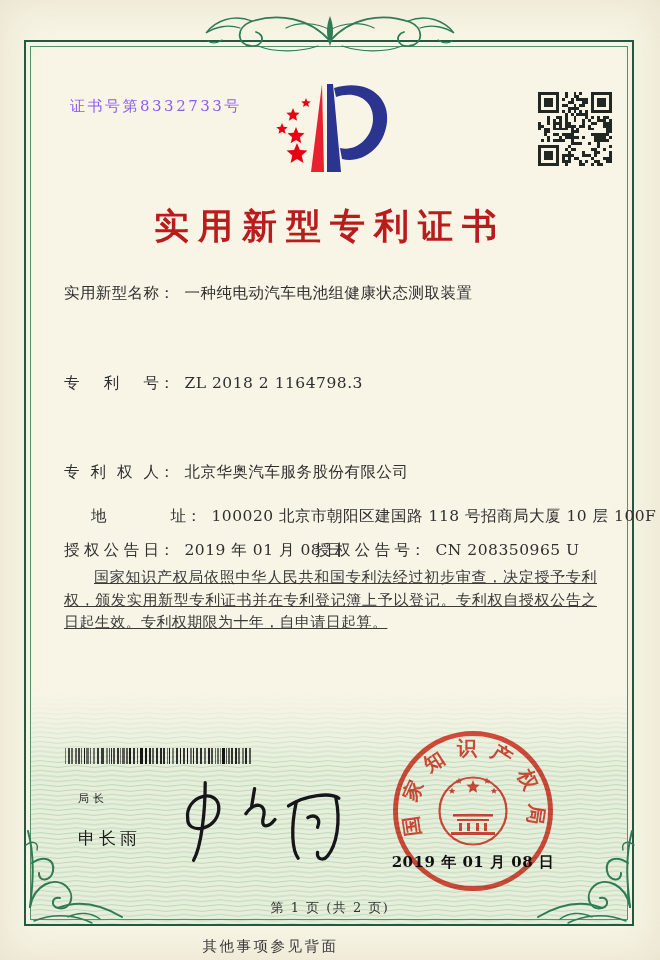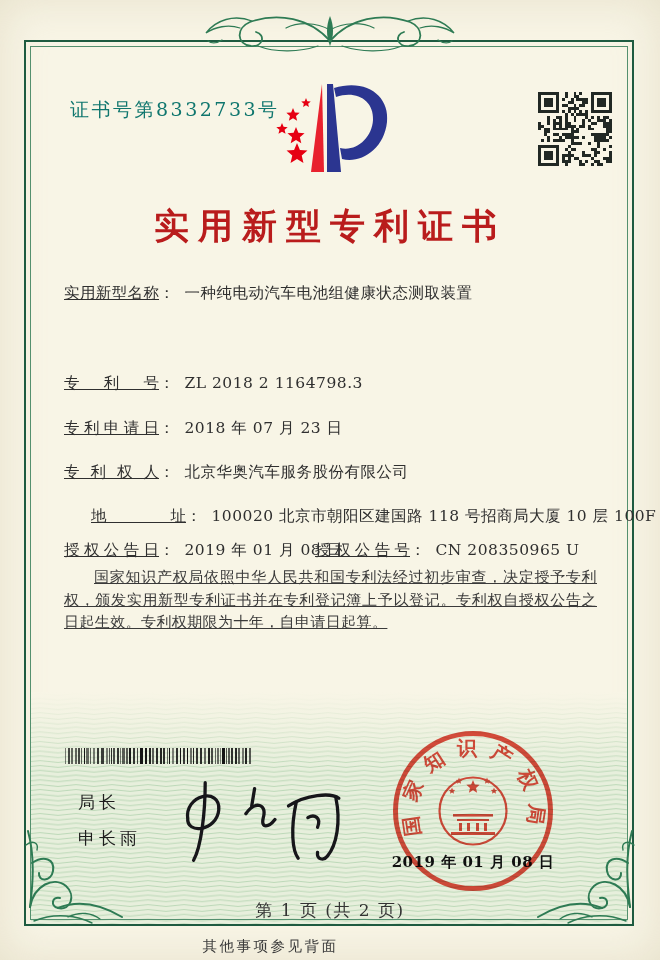--- a/index.html
+++ b/index.html
@@ -12,50 +12,50 @@
   }
   svg { display:block; }
   .abs { position:absolute; }
 
   .top-ornament   { left:0; top:0; }
   .border-outer   { left:24px; top:40px; width:610px; height:886px; border:2.4px solid #1e5b40; box-sizing:border-box; }
   .border-inner   { left:30px; top:46px; width:598px; height:874px; border:1px solid #54906e; box-sizing:border-box; }
   .wave-band      { left:31px; top:692px; }
   .corner-orn     { left:24px; top:813px; }
 
-  .cert-number    { left:70px; top:97px; font-size:19px; letter-spacing:2.5px; color:#0f766e; }
+  .cert-number    { left:70px; top:97px; font-size:15px; letter-spacing:2.5px; color:#8b5cf6; }
   .logo           { left:266px; top:70px; }
   .qr             { left:538px; top:92px; }
   .title          { left:0; top:203px; width:660px; text-align:center;
                     font-size:35px; font-weight:700; letter-spacing:9px; color:#b91c1c; }
   .frow   { position:absolute; left:64px; font-size:15.5px; white-space:nowrap; color:#2f2f2f; }
-  .frow .lab { display:inline-block; width:95px; text-align:justify; text-align-last:justify;text-decoration:underline; }
+  .frow .lab { display:inline-block; width:95px; text-align:justify; text-align-last:justify; }
   .frow .col { display:inline-block; }
   .frow .val { margin-left:10px; letter-spacing:.5px; }
   .r0 { top:283px; } .r1 { top:328px; } .r2 { top:373px; } .r3 { top:418px; }
   .r4 { top:462px; } .r5 { top:506px;margin-left:27px; } .r6 { top:540px; }
   .pair2 { position:absolute; left:251px; top:0; }
 
   .paras { left:64px; top:566px; width:533px; font-size:15px; line-height:22.5px;
            color:#3a3a3a; text-align:justify; letter-spacing:.4px;text-decoration:underline; }
   .paras p { margin:0; text-indent:2em; }
 
   .barcode { left:65px; top:748px; }
 
   .officer-title { left:78px; top:791px; font-family:Liberation Mono, monospace;
-                   font-size:17px; letter-spacing:4px; color:#1d1d1d; font-weight:500; }
+                   font-size:11px; letter-spacing:4px; color:#1d1d1d; font-weight:500; }
   .officer-name  { left:78px; top:827px; font-family:Liberation Serif, serif;
                    font-size:17px; letter-spacing:4px; color:#1d1d1d; font-weight:500; }
   .signature { left:160px; top:775px; }
 
   .seal-date { left:386px; top:853px; width:174px; text-align:center;
                font-size:15px; font-weight:700; letter-spacing:.5px; color:#101010; }
   .seal { left:390px; top:728px; opacity:.88; mix-blend-mode:multiply; }
 
-  .footer-page { left:0; top:899px; width:660px; text-align:center; font-size:17px; letter-spacing:1.5px; color:#333; }
+  .footer-page { left:0; top:899px; width:660px; text-align:center; font-size:13px; letter-spacing:1.5px; color:#333; }
   .bottom-note { left:0; top:937px; width:541px; text-align:center; font-size:14.5px; letter-spacing:2.5px; color:#3a3a3a; }
 </style>
 </head>
 <body>
 
 <div class="page">
 
   <svg class="abs wave-band" width="597" height="232" viewBox="0 0 597 232">
     <defs>
       <pattern id="wv" width="36" height="4.8" patternUnits="userSpaceOnUse">
@@ -410,23 +410,20 @@
     </svg>
 
   <div class="abs title">实用新型专利证书</div>
 
   <div class="frow r0">
     <span class="lab">实用新型名称</span><span class="col">：</span><span class="val">一种纯电动汽车电池组健康状态测取装置</span>
   </div>
   <div class="frow r2">
     <span class="lab">专利号</span><span class="col">：</span><span class="val">ZL 2018 2 1164798.3</span>
   </div>
-  <div class="frow r3">
-    <span class="lab">专利申请日</span><span class="col">：</span><span class="val">2018 年 07 月 23 日</span>
-  </div>
   <div class="frow r4">
     <span class="lab">专利权人</span><span class="col">：</span><span class="val">北京华奥汽车服务股份有限公司</span>
   </div>
   <div class="frow r5">
     <span class="lab">地址</span><span class="col">：</span><span class="val">100020 北京市朝阳区建国路 118 号招商局大厦 10 层 100F</span>
   </div>
   <div class="frow r6">
     <span class="lab">授权公告日</span><span class="col">：</span><span class="val">2019 年 01 月 08 日</span>
     <span class="pair2">
       <span class="lab">授权公告号</span><span class="col">：</span><span class="val">CN 208350965 U</span>

